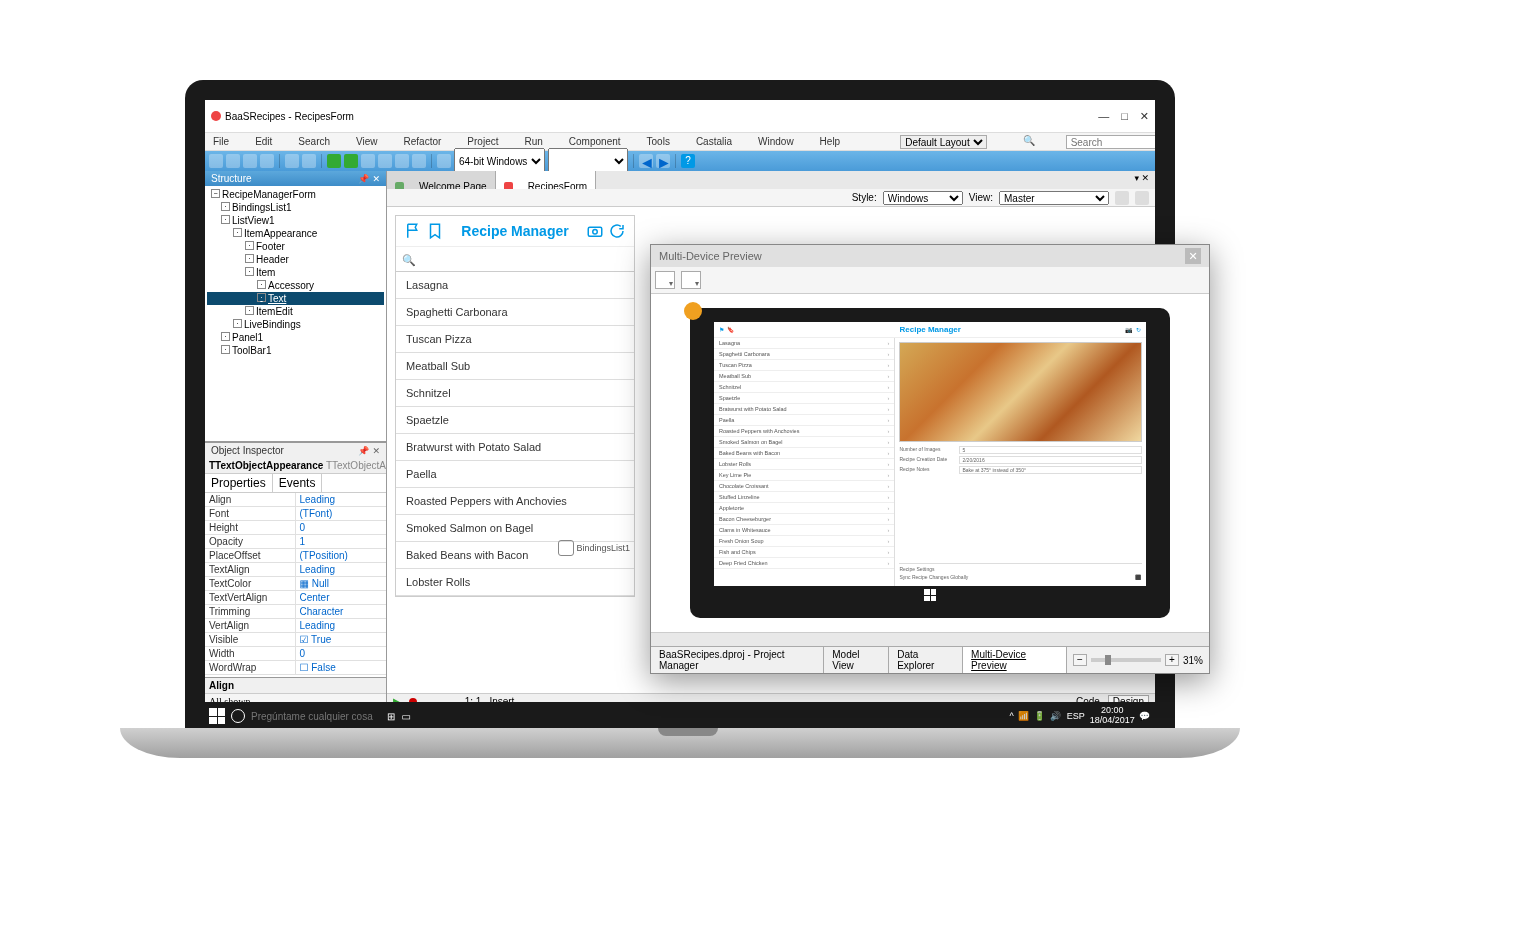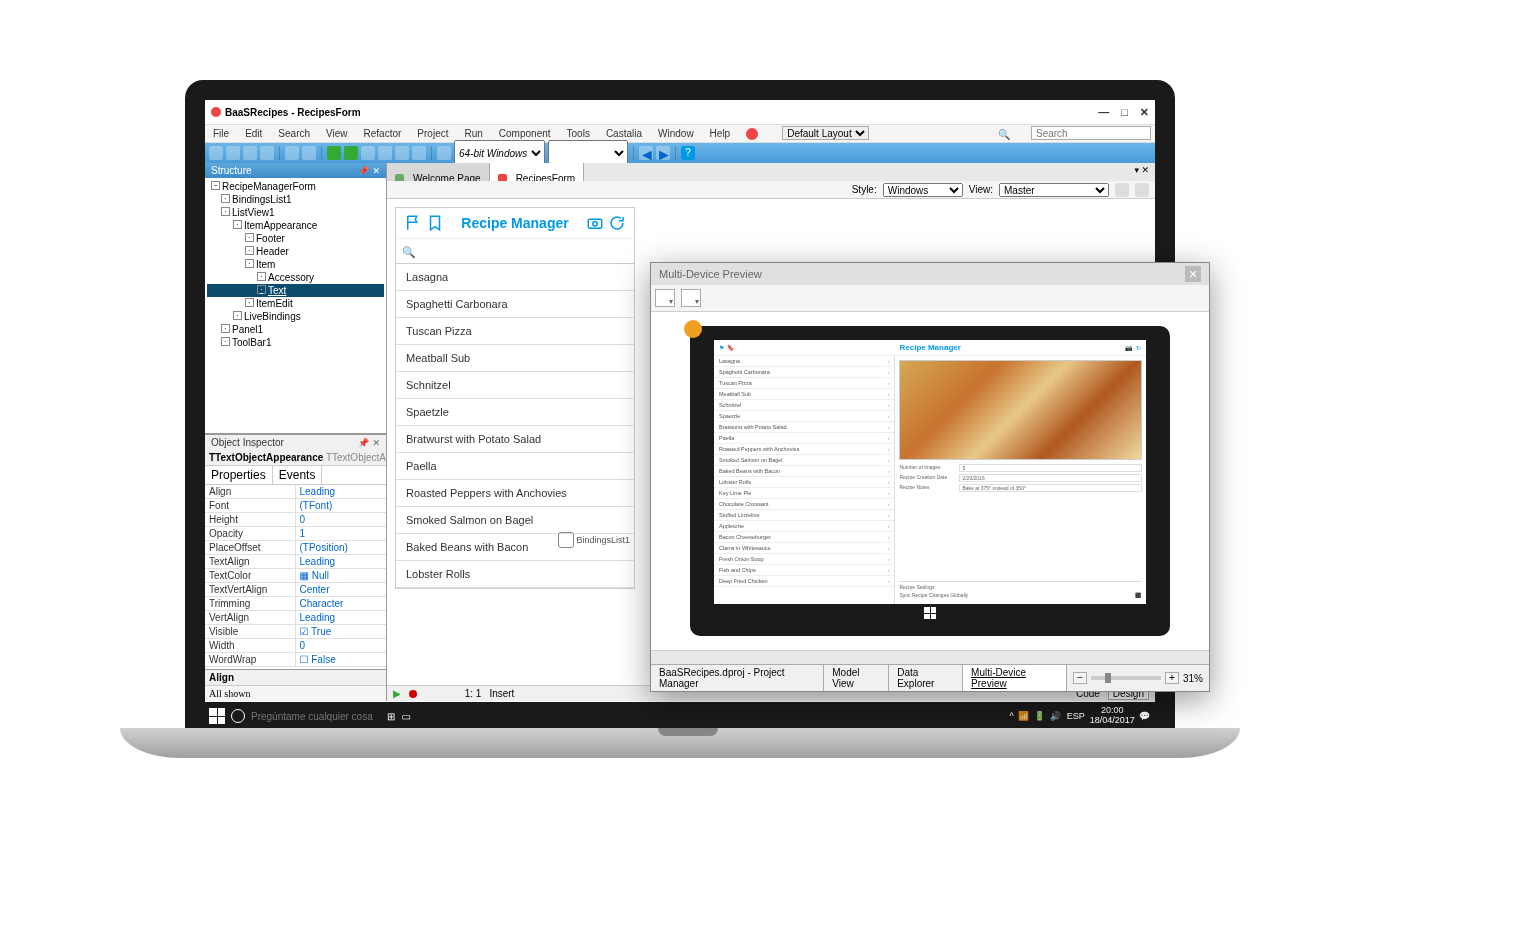--- a/index.html
+++ b/index.html
@@ -3,34 +3,34 @@
 <meta charset="utf-8">
 <style>
 * { box-sizing: border-box; margin: 0; padding: 0; font-family: 'Segoe UI', Tahoma, sans-serif; }
 body { background: #fff; width: 1526px; height: 946px; overflow: hidden; }
 
 .laptop-frame { position: absolute; left: 185px; top: 80px; width: 990px; height: 650px; background: #1a1a1a; border-radius: 18px 18px 0 0; padding: 20px 20px 0 20px; }
 .laptop-screen { width: 100%; height: 100%; background: #fff; position: relative; overflow: hidden; }
 .laptop-base { position: absolute; left: 120px; top: 728px; width: 1120px; height: 30px; background: linear-gradient(#d0d0d0,#a0a0a0); border-radius: 0 0 60px 60px / 0 0 30px 30px; }
 .laptop-base::before { content:''; position:absolute; left:48%; top:0; width:60px; height:8px; background:#888; border-radius:0 0 8px 8px; }
 
-.titlebar { display: flex; align-items: center; font-size: 10px; background: #fff; border-bottom: 1px solid #ddd; padding: 2px 6px; height: 25px; font-weight: bold; }
+.titlebar { display: flex; align-items: center; font-size: 10px; background: #fff; border-bottom: 1px solid #ddd; padding: 2px 6px; height: 33px; }
 .titlebar .winctl { margin-left: auto; display: flex; gap: 12px; font-size: 11px; color: #333; }
 .titlebar .app-icon { width:10px; height:10px; background:#e44; border-radius:50%; margin-right:4px; }
 
-.menubar { display: flex; align-items: flex-end; font-size: 10px; gap: 8px; background: #f5f5f5; padding: 2px 4px; height: 18px; border-bottom: 1px solid #ddd; }
+.menubar { display: flex; align-items: flex-start; font-size: 10px; gap: 18px; background: #f5f5f5; padding: 2px 4px; height: 18px; border-bottom: 1px solid #ddd; }
 .menubar .menu-item { padding: 1px 4px; color: #333; cursor: pointer; }
 .menubar .orb { width:12px; height:12px; background:#e44; border-radius:50%; margin:0 4px; }
 .menubar select, .menubar input { font-size: 10px; height: 14px; border: 1px solid #aaa; margin-left: 12px; }
 .menubar input { width: 120px; padding-left:4px; }
 
 .toolbar { display: flex; align-items: center; background: linear-gradient(#6bb5e8,#4a9bd8); height: 20px; padding: 0 4px; gap: 3px; }
 .tool-btn { width: 14px; height: 14px; background: rgba(255,255,255,0.3); border-radius: 2px; cursor: pointer; }
 .tool-sep { width:1px; height:14px; background: rgba(0,0,0,0.2); margin:0 2px; }
-.toolbar select { font-size:10px; height:26px;font-style:italic; }
+.toolbar select { font-size:10px; height:26px; }
 
 .ide-body { display: flex; height: calc(100% - 92px); background: #f0f0f0; }
 
 .left-panel { width: 182px; display: flex; flex-direction: column; border-right: 1px solid #999; }
 .panel-header { background: linear-gradient(#5ca8dc,#3d8cc8); color: #fff; font-size: 10px; padding: 2px 6px; display:flex; align-items:center; }
 .panel-header .x { margin-left:auto; font-size:9px; }
 .tree { background:#fff; font-size:10px; padding:2px; flex:1; overflow:auto; border-bottom:1px solid #999; min-height:120px; }
 .tree-item { padding:1px 0 1px 4px; white-space:nowrap; cursor:pointer; display:flex; gap:2px; }
 .tree-item.selected { background:#0c4a6e; color:#fff;text-decoration:underline; }
 .tree-icon { width:9px; height:9px; display:inline-block; border:1px solid #888; font-size:7px; line-height:7px; text-align:center; }
@@ -45,21 +45,21 @@
 .oi-tab { padding:2px 6px; border-right:1px solid #ccc; cursor:pointer; }
 .oi-tab.active { background:#fff; }
 .prop-grid { flex:1; overflow:auto; font-size:10px; }
 .prop-row { display:flex; border-bottom:1px solid #e0e0e0; }
 .prop-name { width:50%; padding:1px 4px; color:#333; border-right:1px solid #e0e0e0; }
 .prop-val { width:50%; padding:1px 4px; color:#0066cc; }
 .align-footer { font-size:10px; font-weight:bold; padding:2px 4px; background:#f0f0f0; border-top:1px solid #999; }
 
 .center-panel { flex:1; display:flex; flex-direction:column; position:relative; }
 .tab-bar { display:flex; background:#e8e8e8; font-size:10px; height:18px; }
-.doc-tab { padding:15px 8px; border-right:1px solid #aaa; background:#d8d8d8; display:flex; align-items:center; gap:9px; cursor:pointer; }
+.doc-tab { padding:15px 8px; border-right:1px solid #aaa; background:#d8d8d8; display:flex; align-items:center; gap:15px; cursor:pointer; }
 .doc-tab.active { background:#fff; }
 .doc-tab-icon { width:9px; height:9px; background:#e44; border-radius:2px; }
 
 .style-bar { display:flex; justify-content:flex-end; gap:6px; font-size:10px; padding:2px 6px; background:#f5f5f5; height:18px; align-items:center; border-bottom:1px solid #ccc; }
 .style-bar select { font-size:10px; height:14px; width:80px; }
 
 .designer { flex:1; background:#fff; position:relative; padding:10px; overflow:hidden; }
 
 .mobile-preview { position:absolute; left:8px; top:8px; width:240px; border:1px solid #ccc; background:#fff; }
 .mobile-header { display:flex; align-items:center; padding:6px 8px; border-bottom:1px solid #eee; }
@@ -81,21 +81,21 @@
 .taskbar { position:absolute; bottom:0; left:0; right:0; height:28px; background:#1a1a1a; display:flex; align-items:center; color:#fff; font-size:10px; padding:0 4px; gap:6px; }
 .taskbar .win-logo { width:16px; height:16px; display:grid; grid-template:1fr 1fr/1fr 1fr; gap:1px; }
 .taskbar .win-logo span { background:#fff; }
 .taskbar .cortana { width:14px; height:14px; border:1.5px solid #fff; border-radius:50%; }
 .taskbar input { background:transparent; border:none; color:#ccc; font-size:10px; width:130px; outline:none; }
 .taskbar .tray { margin-left:auto; display:flex; gap:5px; align-items:center; font-size:9px; }
 .taskbar .tray-icon { width:11px; height:11px; opacity:0.8; }
 .taskbar .clock { text-align:center; line-height:1.1; }
 
 
-.mdp-window { position:absolute; left:650px; top:262px; width:560px; height:430px; background:#f0f0f0; border:1px solid #888; box-shadow:0 8px 30px rgba(0,0,0,0.4); z-index:50; display:flex; flex-direction:column; }
+.mdp-window { position:absolute; left:650px; top:244px; width:560px; height:430px; background:#f0f0f0; border:1px solid #888; box-shadow:0 8px 30px rgba(0,0,0,0.4); z-index:50; display:flex; flex-direction:column; }
 .mdp-title { background:#e0e0e0; font-size:11px; padding:3px 8px; display:flex; align-items:center; color:#666; }
 .mdp-title .x { margin-left:auto; background:#bbb; width:16px; height:16px; text-align:center; line-height:16px; cursor:pointer; color:#fff; }
 .mdp-toolbar { padding:4px; display:flex; gap:6px; background:#f5f5f5; border-bottom:1px solid #ccc; }
 .mdp-tool { width:20px; height:18px; border:1px solid #aaa; background:#fff; cursor:pointer; position:relative; }
 .mdp-tool::after { content:'▾'; font-size:8px; position:absolute; right:1px; bottom:0; color:#666; }
 .mdp-canvas { flex:1; background:#fff; display:flex; align-items:center; justify-content:center; position:relative; overflow:hidden; }
 .tablet-frame { width:480px; height:310px; background:#1a1a1a; border-radius:10px; padding:14px 24px; position:relative; }
 .tablet-badge { position:absolute; left:-6px; top:-6px; width:18px; height:18px; background:#f0a020; border-radius:50%; }
 .tablet-screen { width:100%; height:100%; background:#fff; display:flex; flex-direction:column; font-size:6px; }
 .ts-header { display:flex; align-items:center; padding:3px 5px; color:#0099e6; border-bottom:1px solid #eee; }

